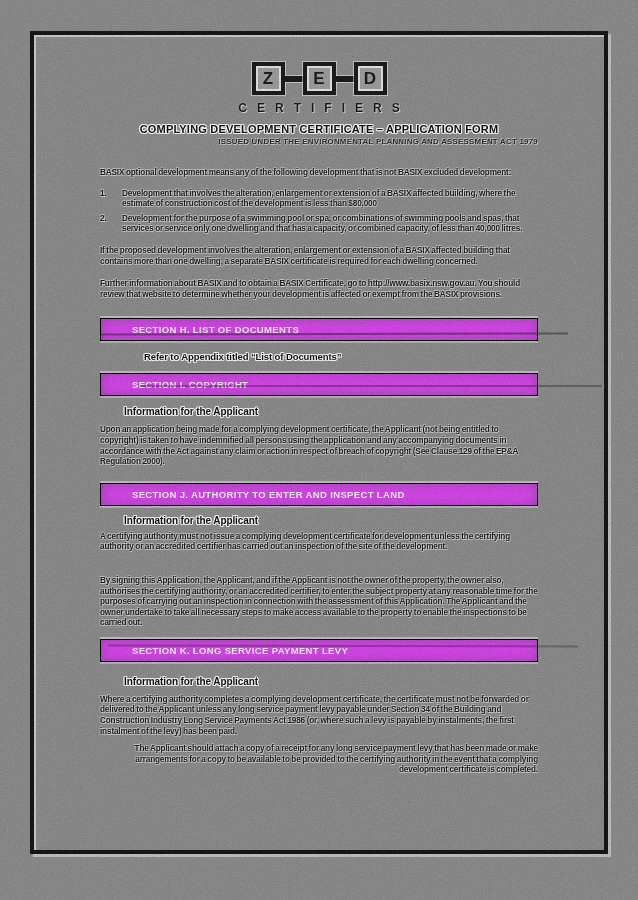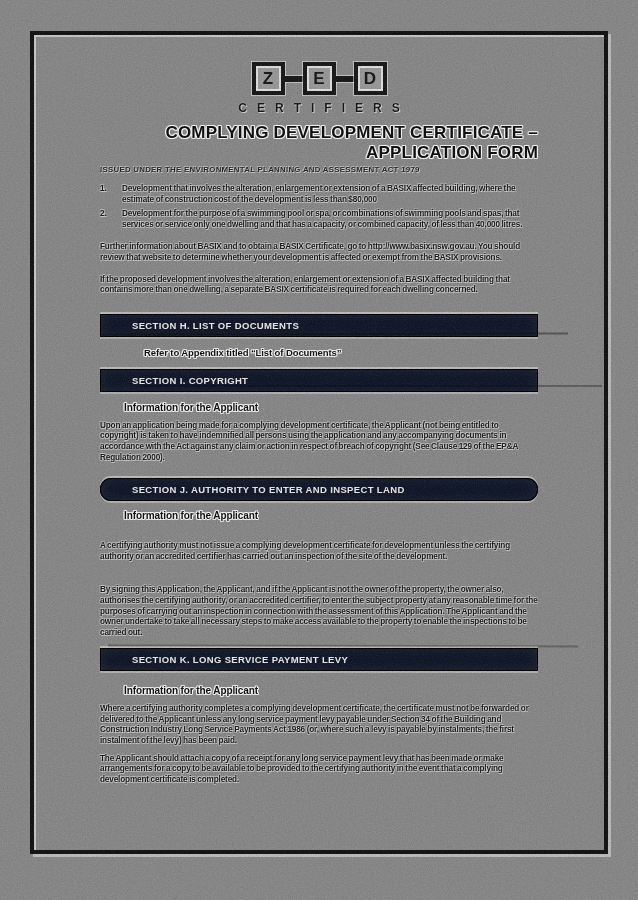--- a/index.html
+++ b/index.html
@@ -32,60 +32,60 @@
     box-shadow: inset 0 0 0 2px rgba(240,240,240,.85), 0 0 0 1px rgba(255,255,255,.5);
     display:flex;align-items:center;justify-content:center;
     font-size:17px;font-weight:700;color:#1a1a1a;
   }
   .logo-link{width:18px;height:6px;background:#1a1a1a;box-shadow:0 -1px 0 rgba(255,255,255,.5),0 1px 0 rgba(255,255,255,.5);}
   .logo-sub{
     margin-top:6px;font-size:12px;font-weight:700;color:#161616;
     letter-spacing:10px;padding-left:10px;
     text-shadow:0 0 1px rgba(255,255,255,.8),1px 1px 0 rgba(255,255,255,.6);
   }
-  .title{margin-top:8px;text-align:right;font-size:17px;font-weight:700;letter-spacing:.2px;}
+  .title{margin-top:8px;text-align:center;font-size:11px;font-weight:700;letter-spacing:.2px;}
   .subtitle{
-    margin-top:2px;text-align:left;font-size:7.8px;font-weight:700;letter-spacing:.3px;
+    margin-top:2px;text-align:right;font-size:7.8px;font-weight:700;letter-spacing:.3px;
     color:#262626;
     text-shadow:.6px .6px 0 rgba(255,255,255,.6),-.6px -.6px 0 rgba(255,255,255,.5);
   }
   .para{
     margin:11px 0 0 0;font-size:8.2px;line-height:10.6px;font-weight:700;color:#191919;
     letter-spacing:-.15px;word-spacing:-.5px;
     text-shadow:.7px .7px 0 rgba(255,255,255,.5),-.7px -.7px 0 rgba(255,255,255,.4),
       .7px -.7px 0 rgba(255,255,255,.3),-.7px .7px 0 rgba(255,255,255,.3);
   }
   .lead{margin-top:22px;}
   .list{margin-top:10px;}
   .list-item{display:flex;margin-top:4px;}
   .list-num{width:22px;flex:none;}
   .list-text{flex:1;}
   .section-bar{
-    margin-top:18px;background:#0f172a;color:#efefef;
+    margin-top:18px;background:#d946ef;color:#efefef;
     font-size:9.5px;font-weight:700;letter-spacing:.35px;
     padding:6px 6px 6px 32px;
     box-shadow:0 -2px 0 rgba(255,255,255,.45),0 2px 0 rgba(255,255,255,.35),
       inset 0 0 0 1px #000, inset 0 0 14px rgba(70,70,70,.45);
   }
   .bar-i{margin-top:11px;}
-  .bar-j{margin-top:15px;border-radius:11px;}
+  .bar-j{margin-top:15px;}
   .bar-k{margin-top:10px;}
   .refer{
     margin-top:10px;font-size:9.5px;font-weight:700;letter-spacing:-.1px;padding-left:44px;
   }
   .info-heading{
     margin-top:10px;font-size:10px;font-weight:700;letter-spacing:-.1px;padding-left:24px;
   }
   .ih-j{margin-top:9px;}
   .ih-k{margin-top:14px;}
   .p-copyright{margin-top:8px;}
-  .p-j1{margin-top:20px;}
+  .p-j1{margin-top:6px;}
   .p-j2{margin-top:23px;}
   .p-k1{margin-top:8px;}
-  .p-k2{margin-top:7px;}
+  .p-k2{margin-top:7px;text-align:right;}
   .streak{position:absolute;background:rgba(10,10,10,.4);height:2px;pointer-events:none;}
   .streak-1{top:333px;left:100px;width:468px;transform:rotate(-.15deg);}
   .streak-2{top:385px;left:140px;width:462px;opacity:.8;}
   .streak-3{top:645px;left:108px;width:470px;opacity:.7;transform:rotate(.1deg);}
   .grain{position:absolute;left:0;top:0;width:638px;height:900px;pointer-events:none;opacity:.5;}
 </style>
 </head>
 <body>
 
 <div class="canvas">
@@ -105,34 +105,35 @@
           <div class="logo-box">
             <span>D</span>
           </div>
         </div>
         <div class="logo-sub">CERTIFIERS</div>
       </div>
 
       <div class="title halo-strong">COMPLYING DEVELOPMENT CERTIFICATE – APPLICATION FORM</div>
       <div class="subtitle">ISSUED UNDER THE ENVIRONMENTAL PLANNING AND ASSESSMENT ACT 1979</div>
 
+      <div class="para lead">BASIX optional development means any of the following development that is not BASIX excluded development:</div>
 
       <div class="list">
         <div class="para list-item">
           <span class="list-num">1.</span>
           <span class="list-text">Development that involves the alteration, enlargement or extension of a BASIX affected building, where the estimate of construction cost of the development is less than $80,000</span>
         </div>
         <div class="para list-item">
           <span class="list-num">2.</span>
           <span class="list-text">Development for the purpose of a swimming pool or spa, or combinations of swimming pools and spas, that services or service only one dwelling and that has a capacity, or combined capacity, of less than 40,000 litres.</span>
         </div>
       </div>
 
+      <div class="para" style="margin-top:11px">If the proposed development involves the alteration, enlargement or extension of a BASIX affected building that contains more than one dwelling, a separate BASIX certificate is required for each dwelling concerned.</div>
       <div class="para" style="margin-top:12px">Further information about BASIX and to obtain a BASIX Certificate, go to http://www.basix.nsw.gov.au. You should review that website to determine whether your development is affected or exempt from the BASIX provisions.</div>
-      <div class="para" style="margin-top:11px">If the proposed development involves the alteration, enlargement or extension of a BASIX affected building that contains more than one dwelling, a separate BASIX certificate is required for each dwelling concerned.</div>
 
       <div class="section-bar">
         <span>SECTION H. LIST OF DOCUMENTS</span>
       </div>
       <div class="refer halo-strong">Refer to Appendix titled “List of Documents”</div>
 
       <div class="section-bar bar-i">
         <span>SECTION I. COPYRIGHT</span>
       </div>
       <div class="info-heading halo-strong">Information for the Applicant</div>

